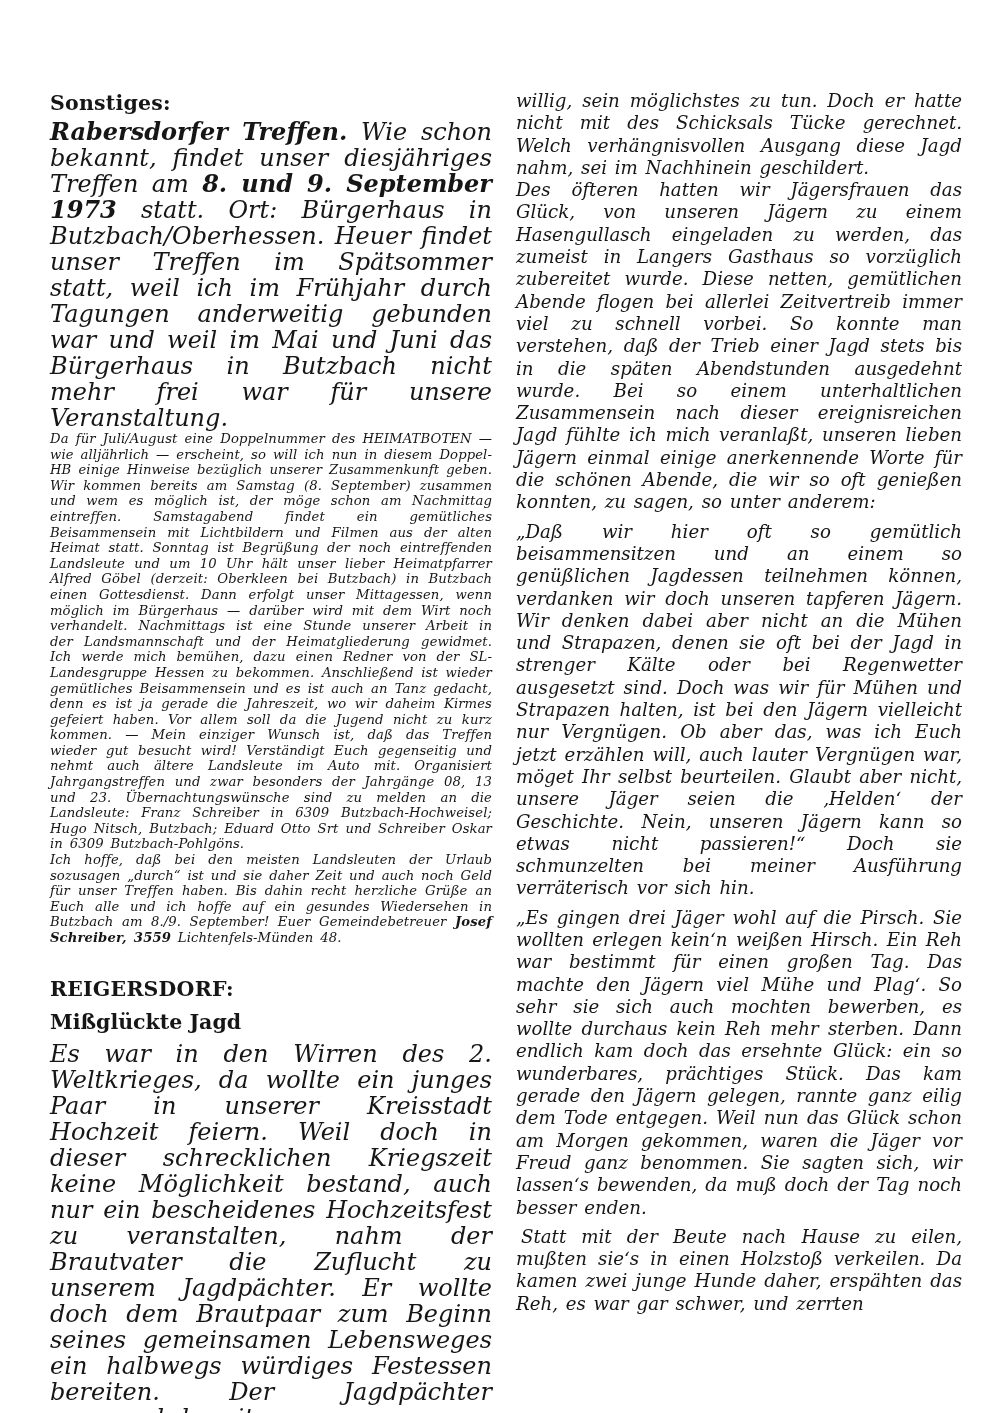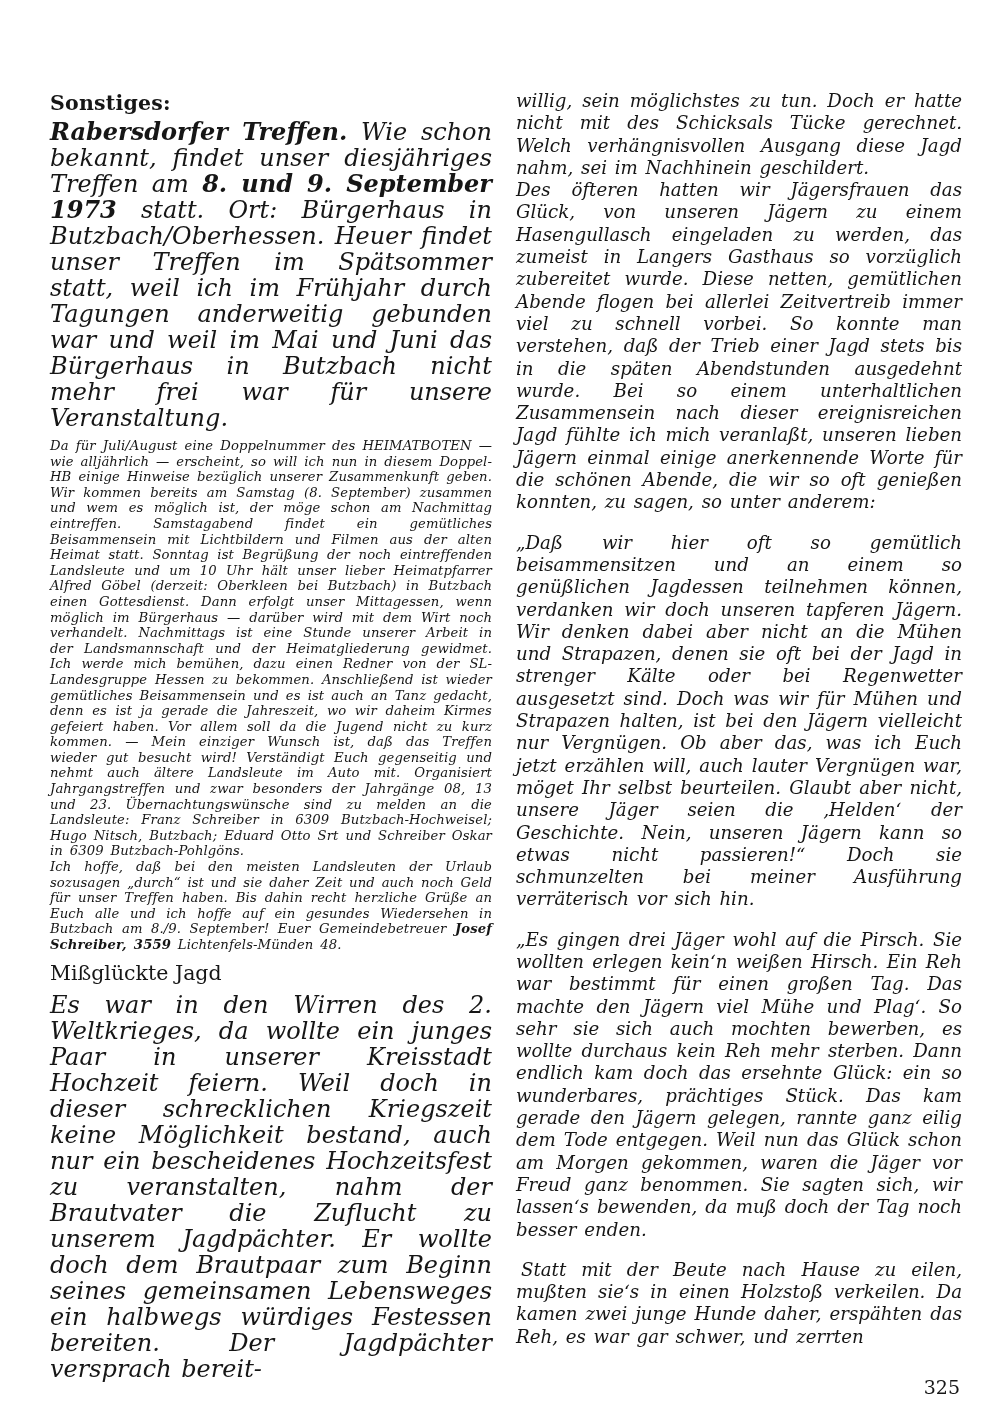--- a/index.html
+++ b/index.html
@@ -41,45 +41,44 @@
     margin: 0;
     font-size: 20.5px;
     line-height: 26px;
     font-weight: bold;
     letter-spacing: 0.2px;
   }
   .heading-sub {
     margin: 7px 0 6px 0;
     font-size: 20.5px;
     line-height: 26px;
-    font-weight: normal;
+    font-weight: bold;
   }
   .gap-above-section { margin-top: 30px; }
 
   .body-lg {
     font-size: 24px;
     line-height: 26px;
     margin-top: 3px;
     word-spacing: 2px;
   }
   .body-sm {
     font-size: 13.2px;
     line-height: 15.6px;
-    margin-top: 7px;
     word-spacing: 2.5px;
     letter-spacing: 0.1px;
   }
   .body-sm + .body-sm { margin-top: 0; }
 
   .body-rt {
     font-size: 18.2px;
     line-height: 22.3px;
     word-spacing: 2px;
   }
-  .para-gap { margin-top: 18px; }
+  .para-gap { margin-top: 7px; }
   .indent-sm { text-indent: 5px; }
 
   .page-number {
     margin-top: 28px;
     text-align: right;
     font-size: 19px;
     line-height: 22px;
     padding-right: 2px;
   }
 </style>
@@ -92,35 +91,35 @@
     <div class="col-left">
 
       <h2 class="heading">Sonstiges:</h2>
 
       <p class="body-lg justify"><b>Rabersdorfer Treffen.</b><span> Wie schon bekannt, findet unser diesjähriges Treffen am </span><b>8. und 9. September 1973</b><span> statt. Ort: Bürgerhaus in Butzbach/Oberhessen. Heuer findet unser Treffen im Spätsommer statt, weil ich im Frühjahr durch Tagungen anderweitig gebunden war und weil im Mai und Juni das Bürgerhaus in Butzbach nicht mehr frei war für unsere Veranstaltung.</span></p>
 
       <p class="body-sm justify">Da für Juli/August eine Doppelnummer des HEIMATBOTEN — wie alljährlich — erscheint, so will ich nun in diesem Doppel-HB einige Hinweise bezüglich unserer Zusammenkunft geben. Wir kommen bereits am Samstag (8. September) zusammen und wem es möglich ist, der möge schon am Nachmittag eintreffen. Samstagabend findet ein gemütliches Beisammensein mit Lichtbildern und Filmen aus der alten Heimat statt. Sonntag ist Begrüßung der noch eintreffenden Landsleute und um 10 Uhr hält unser lieber Heimatpfarrer Alfred Göbel (derzeit: Oberkleen bei Butzbach) in Butzbach einen Gottesdienst. Dann erfolgt unser Mittagessen, wenn möglich im Bürgerhaus — darüber wird mit dem Wirt noch verhandelt. Nachmittags ist eine Stunde unserer Arbeit in der Landsmannschaft und der Heimatgliederung gewidmet. Ich werde mich bemühen, dazu einen Redner von der SL-Landesgruppe Hessen zu bekommen. Anschließend ist wieder gemütliches Beisammensein und es ist auch an Tanz gedacht, denn es ist ja gerade die Jahreszeit, wo wir daheim Kirmes gefeiert haben. Vor allem soll da die Jugend nicht zu kurz kommen. — Mein einziger Wunsch ist, daß das Treffen wieder gut besucht wird! Verständigt Euch gegenseitig und nehmt auch ältere Landsleute im Auto mit. Organisiert Jahrgangstreffen und zwar besonders der Jahrgänge 08, 13 und 23. Übernachtungswünsche sind zu melden an die Landsleute: Franz Schreiber in 6309 Butzbach-Hochweisel; Hugo Nitsch, Butzbach; Eduard Otto Srt und Schreiber Oskar in 6309 Butzbach-Pohlgöns.</p>
 
       <p class="body-sm justify"><span>Ich hoffe, daß bei den meisten Landsleuten der Urlaub sozusagen „durch“ ist und sie daher Zeit und auch noch Geld für unser Treffen haben. Bis dahin recht herzliche Grüße an Euch alle und ich hoffe auf ein gesundes Wiedersehen in Butzbach am 8./9. September! Euer Gemeindebetreuer </span><b>Josef Schreiber, 3559</b><span> Lichtenfels-Münden 48.</span></p>
 
+      <h2 class="heading gap-above-section">REIGERSDORF:</h2>
 
       <h3 class="heading-sub">Mißglückte Jagd</h3>
 
       <p class="body-lg justify">Es war in den Wirren des 2. Weltkrieges, da wollte ein junges Paar in unserer Kreisstadt Hochzeit feiern. Weil doch in dieser schrecklichen Kriegszeit keine Möglichkeit bestand, auch nur ein bescheidenes Hochzeitsfest zu veranstalten, nahm der Brautvater die Zuflucht zu unserem Jagdpächter. Er wollte doch dem Brautpaar zum Beginn seines gemeinsamen Lebensweges ein halbwegs würdiges Festessen bereiten. Der Jagdpächter versprach bereit-</p>
     </div>
 
     <div class="col-right">
 
       <p class="body-rt justify">willig, sein möglichstes zu tun. Doch er hatte nicht mit des Schicksals Tücke gerechnet. Welch verhängnisvollen Ausgang diese Jagd nahm, sei im Nachhinein geschildert.</p>
 
       <p class="body-rt justify">Des öfteren hatten wir Jägersfrauen das Glück, von unseren Jägern zu einem Hasengullasch eingeladen zu werden, das zumeist in Langers Gasthaus so vorzüglich zubereitet wurde. Diese netten, gemütlichen Abende flogen bei allerlei Zeitvertreib immer viel zu schnell vorbei. So konnte man verstehen, daß der Trieb einer Jagd stets bis in die späten Abendstunden ausgedehnt wurde. Bei so einem unterhaltlichen Zusammensein nach dieser ereignisreichen Jagd fühlte ich mich veranlaßt, unseren lieben Jägern einmal einige anerkennende Worte für die schönen Abende, die wir so oft genießen konnten, zu sagen, so unter anderem:</p>
 
       <p class="body-rt justify para-gap">„Daß wir hier oft so gemütlich beisammensitzen und an einem so genüßlichen Jagdessen teilnehmen können, verdanken wir doch unseren tapferen Jägern. Wir denken dabei aber nicht an die Mühen und Strapazen, denen sie oft bei der Jagd in strenger Kälte oder bei Regenwetter ausgesetzt sind. Doch was wir für Mühen und Strapazen halten, ist bei den Jägern vielleicht nur Vergnügen. Ob aber das, was ich Euch jetzt erzählen will, auch lauter Vergnügen war, möget Ihr selbst beurteilen. Glaubt aber nicht, unsere Jäger seien die ‚Helden‘ der Geschichte. Nein, unseren Jägern kann so etwas nicht passieren!“ Doch sie schmunzelten bei meiner Ausführung verräterisch vor sich hin.</p>
 
       <p class="body-rt justify para-gap">„Es gingen drei Jäger wohl auf die Pirsch. Sie wollten erlegen kein‘n weißen Hirsch. Ein Reh war bestimmt für einen großen Tag. Das machte den Jägern viel Mühe und Plag‘. So sehr sie sich auch mochten bewerben, es wollte durchaus kein Reh mehr sterben. Dann endlich kam doch das ersehnte Glück: ein so wunderbares, prächtiges Stück. Das kam gerade den Jägern gelegen, rannte ganz eilig dem Tode entgegen. Weil nun das Glück schon am Morgen gekommen, waren die Jäger vor Freud ganz benommen. Sie sagten sich, wir lassen‘s bewenden, da muß doch der Tag noch besser enden.</p>
 
       <p class="body-rt justify para-gap indent-sm">Statt mit der Beute nach Hause zu eilen, mußten sie‘s in einen Holzstoß verkeilen. Da kamen zwei junge Hunde daher, erspähten das Reh, es war gar schwer, und zerrten</p>
 
-      <div class="page-number">325</div>
     </div>
 
   </div>
 </div>
 
 </body></html>

